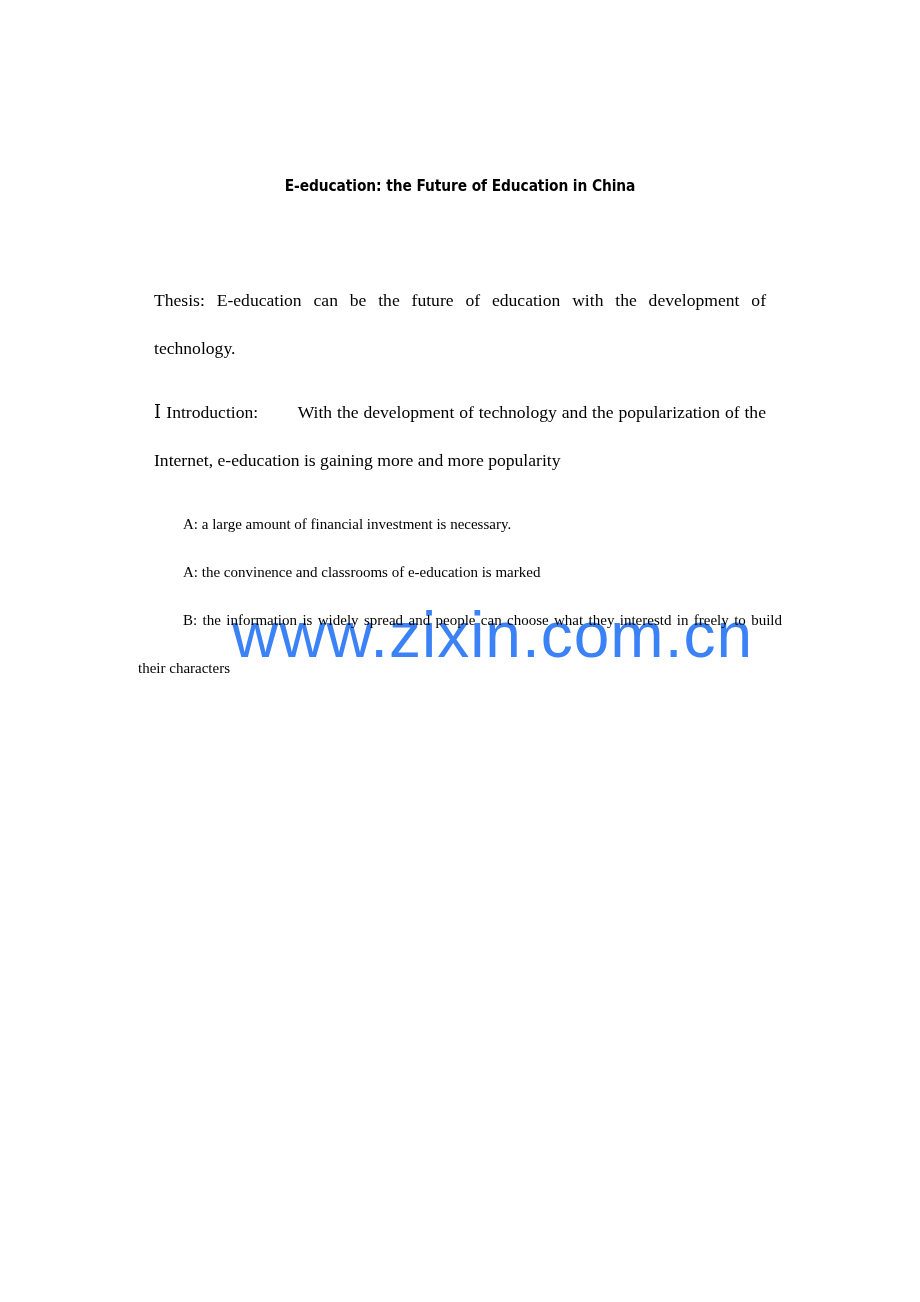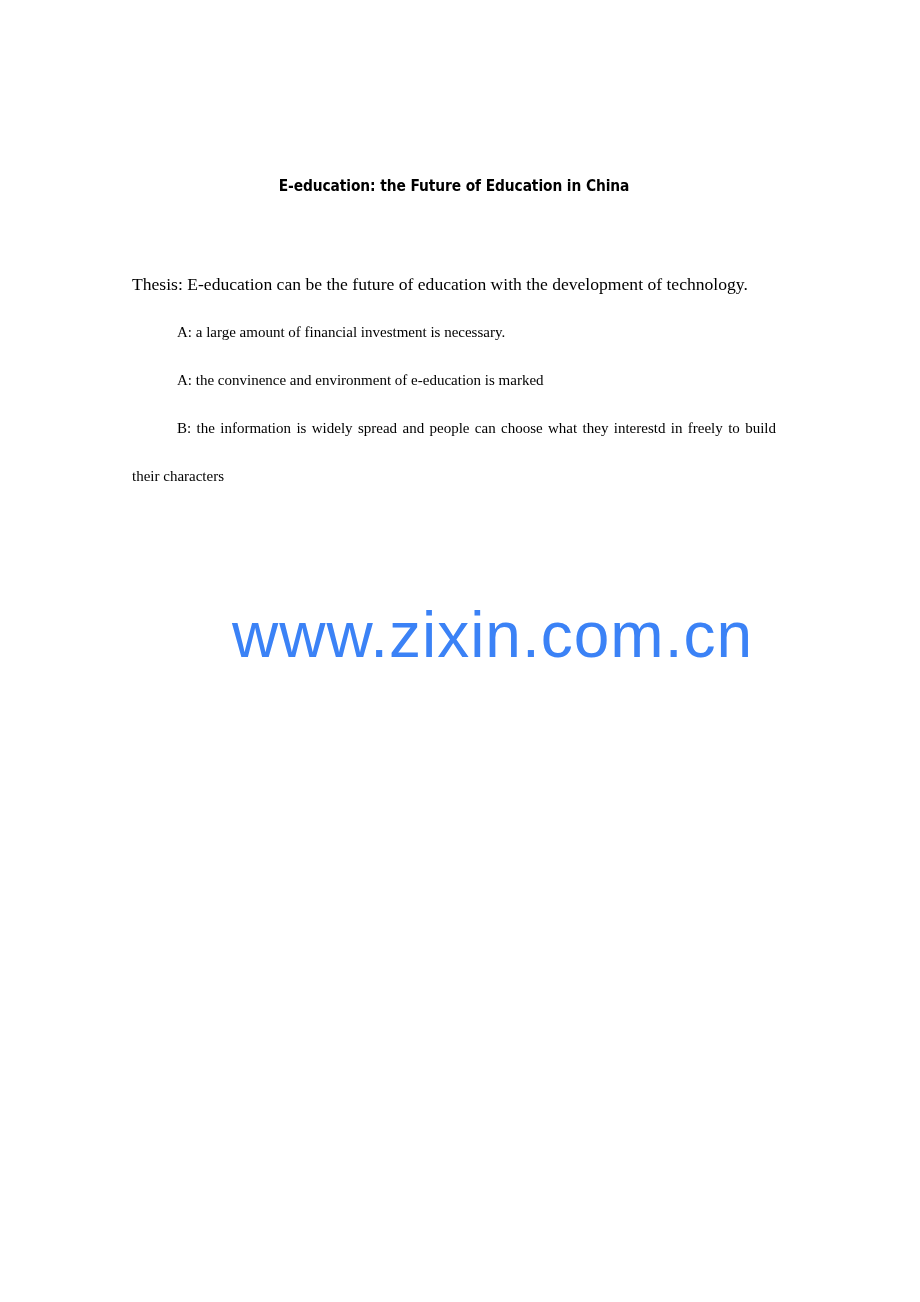--- a/index.html
+++ b/index.html
@@ -32,21 +32,21 @@
     color: #3b82f6;
     white-space: nowrap;
     user-select: none;
     pointer-events: none;
     z-index: 0;
   }
 
   
   #doc {
     position: absolute;
-    left: 132px;
+    left: 138px;
     top: 150px;
     width: 644px;
     z-index: 2;
   }
 
   .doc-title {
     font-family: "DejaVu Sans Condensed", "Liberation Sans Narrow", "Liberation Sans", sans-serif;
     font-weight: bold;
     font-size: 16.5px;
     line-height: 24px;
@@ -55,21 +55,21 @@
     margin: 0;
     padding-top: 24px;
     transform: scaleX(0.93);
   }
 
   .spacer-after-title { height: 62px; }
 
   .para {
     font-size: 17.6px;
     line-height: 48px;
-    margin: 0;
+    margin: 16px;
     text-align: justify;
     text-justify: inter-word;
     word-spacing: 0px;
   }
   .para.justify-force {
     text-align-last: left;
   }
   .sub {
     font-size: 15px;
     line-height: 48px;
@@ -94,21 +94,27 @@
   <div id="watermark">www.zixin.com.cn</div>
 
   <div id="doc">
 
     <h1 class="doc-title">E-education: the Future of Education in China</h1>
 
     <div class="spacer-after-title"></div>
 
     <p class="para justify-force">Thesis: E-education can be the future of education with the development of technology.</p>
 
+    <p class="para justify-force">
+      <span class="roman">Ⅰ</span>
+      <span>Introduction:</span>
+      <span class="gap-intro"></span>
+      <span>With the development of technology and the popularization of the Internet, e-education is gaining more and more popularity</span>
+    </p>
 
     <p class="sub">A: a large amount of financial investment is necessary.</p>
 
-    <p class="sub">A: the convinence and environment of e-education is marked</p>
+    <p class="sub">A: the convinence and classrooms of e-education is marked</p>
     <p class="sub wrapcont" style="padding-left:0;text-indent:45px;">B: the information is widely spread and people can choose what they interestd in freely to build their characters</p>
 
 
   </div>
 </div>
 
 </body></html>

